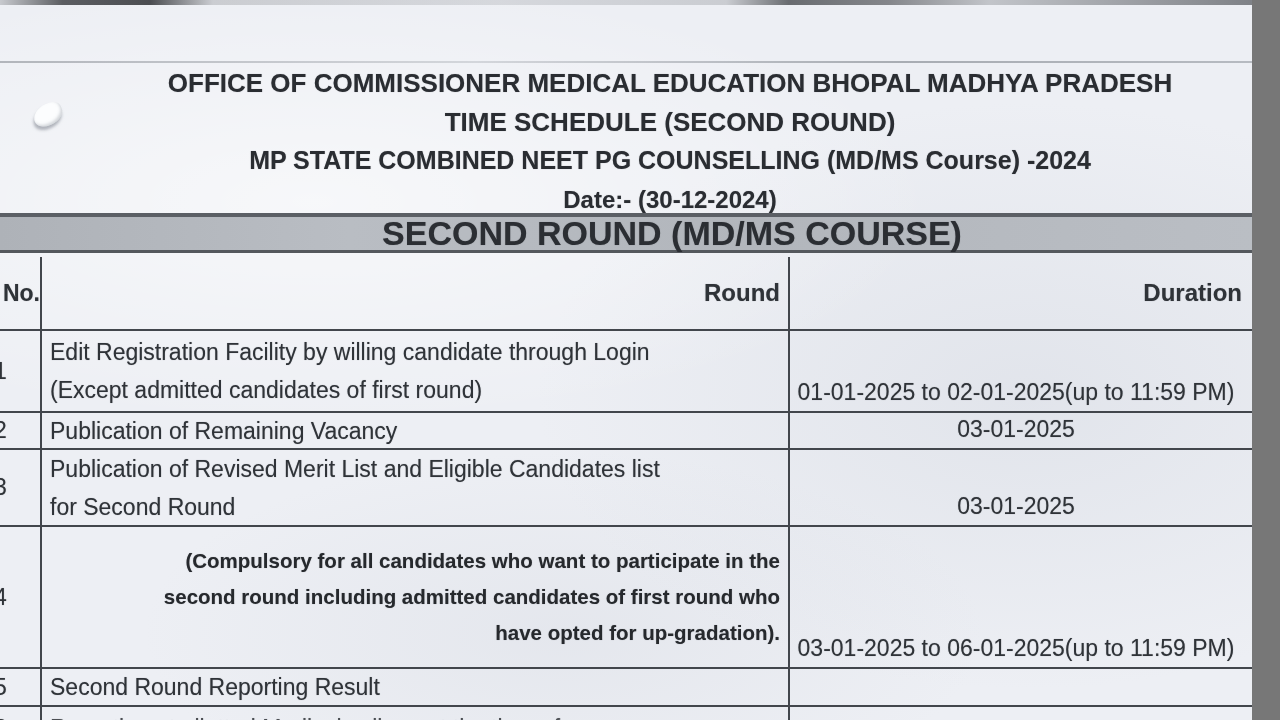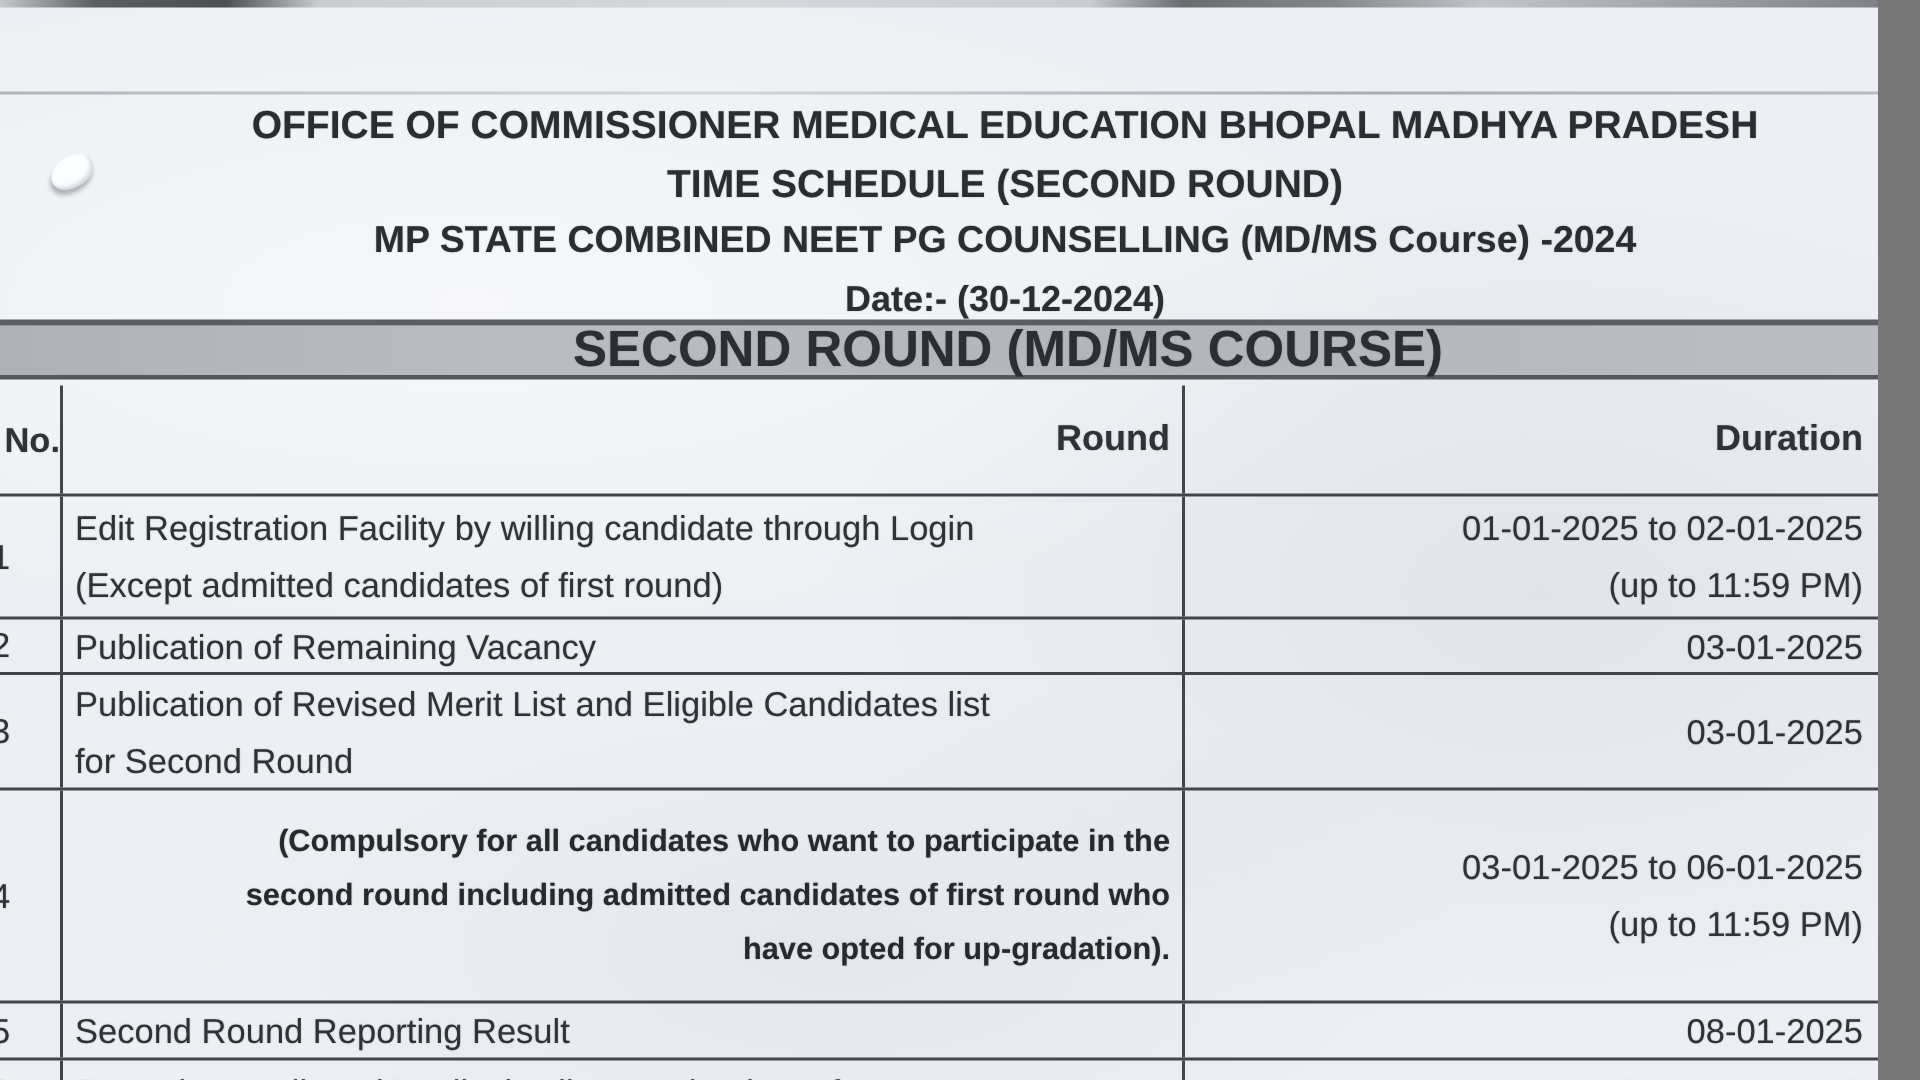--- a/index.html
+++ b/index.html
@@ -71,21 +71,21 @@
   .c-no { width:40px; flex:none; display:flex; align-items:center; overflow:hidden; }
   .c-no span { margin-left:-6px; font-size:23px; }
   .c-ev {
     width:750px; flex:none;
     border-left:2px solid #42464c; border-right:2px solid #42464c;
     padding:2px 8px;
     display:flex; flex-direction:column; justify-content:center;
   }
   .c-du {
     flex:1;
-    display:flex; flex-direction:column; justify-content:center; align-items:flex-end;
+    display:flex; justify-content:center; align-items:flex-end;
     padding-right:12px;
   }
   .ln  { font-size:23px; line-height:38px; white-space:nowrap; }
   .dln { font-size:23px; line-height:38px; white-space:nowrap; }
 
   .hrow { height:74px; }
   .hrow .c-no, .hrow .c-ev, .hrow .c-du { align-items:center; justify-content:flex-end; flex-direction:row; }
   .hcell { font-weight:bold; font-size:24px; white-space:nowrap; }
   .hrow .c-no .hcell { margin-left:-4px; }
 
@@ -189,23 +189,20 @@
       </div>
     </div>
 
     <div class="row r5">
       <div class="c-no">
           <span>5</span>
         </div>
       <div class="c-ev">
         <div class="ln">Second Round Reporting Result</div>
       </div>
-      <div class="c-du">
-        <div class="dln">08-01-2025</div>
-      </div>
     </div>
 
     <div class="row r6">
       <div class="c-no">
           <span>6</span>
         </div>
       <div class="c-ev">
         <div class="ln">Reporting at allotted Medical college at the time of</div>
       </div>
       <div class="c-du">

